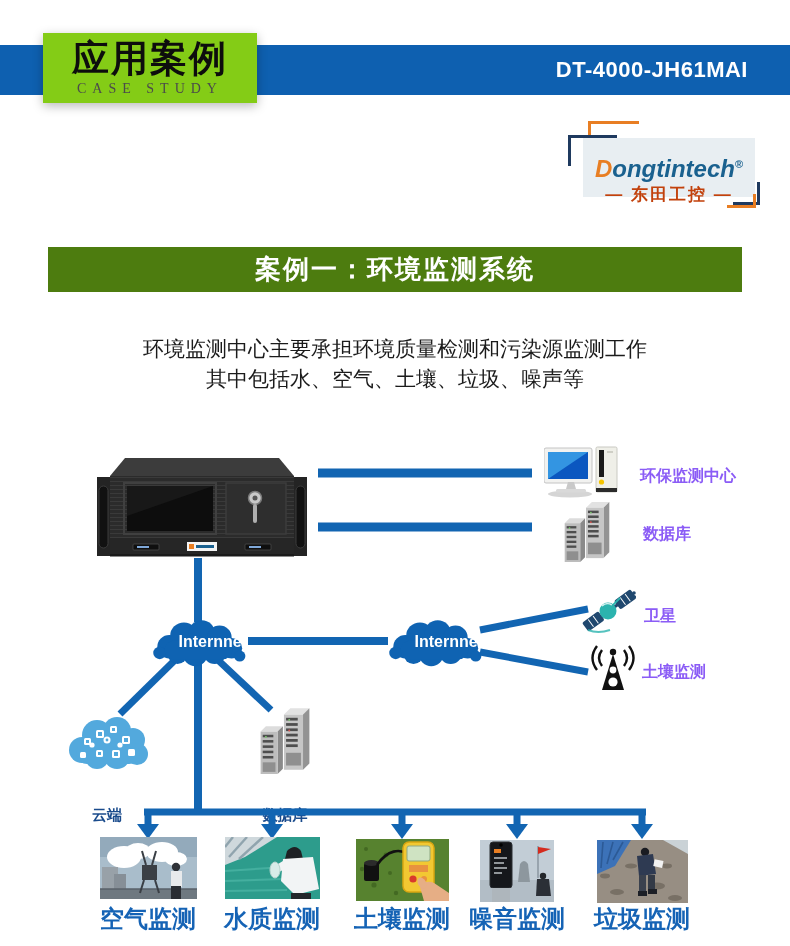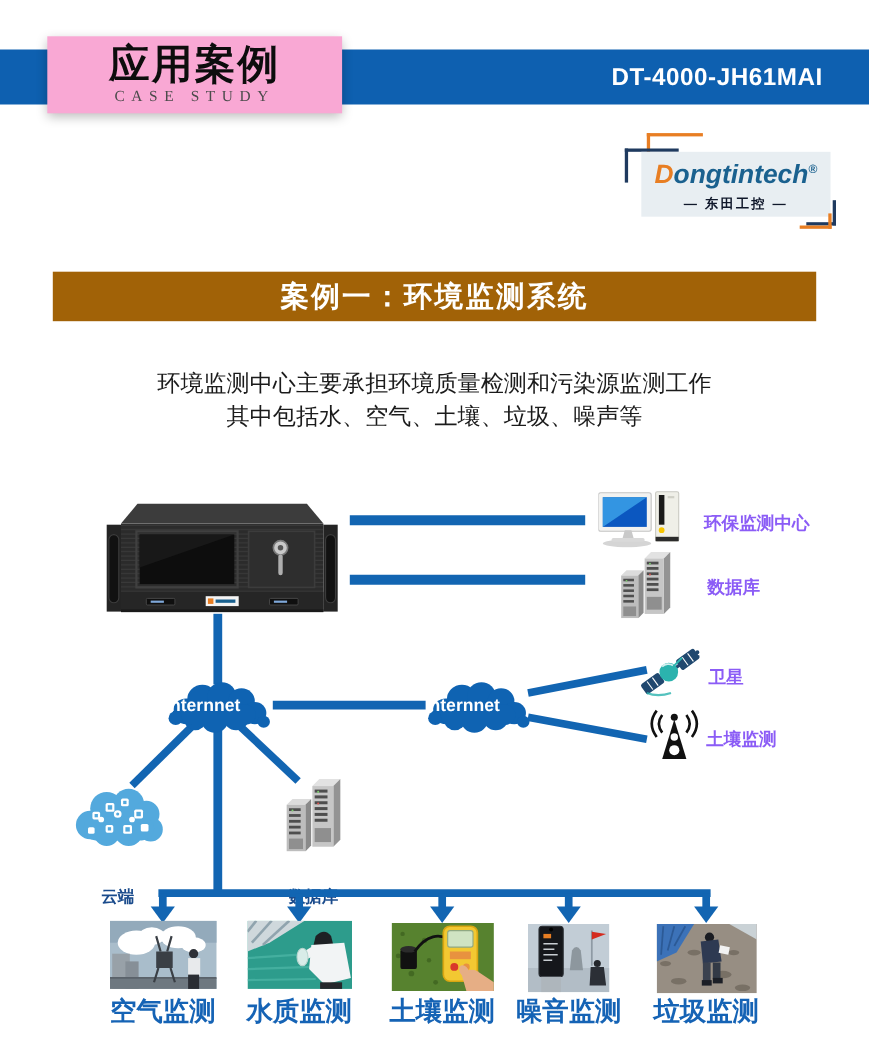--- a/index.html
+++ b/index.html
@@ -2,43 +2,43 @@
 <html><head>
 <meta charset="utf-8">
 <style>
   html,body{margin:0;padding:0;background:#fff;}
   body{font-family:"Liberation Sans","DejaVu Sans",sans-serif;}
   #page{position:relative;width:790px;height:946px;background:#fff;overflow:hidden;margin:0 auto;}
   .abs{position:absolute;}
   
   .band{left:0;top:45px;width:790px;height:50px;background:#0E60B0;}
   .model{right:42px;top:45px;height:50px;line-height:50px;color:#fff;font-size:22px;font-weight:bold;letter-spacing:.5px;}
-  .title-card{left:43px;top:33px;width:268px;height:70px;background:#f9a8d4;box-shadow:0 3px 10px rgba(0,0,0,.28);text-align:center;}
+  .title-card{left:43px;top:33px;width:214px;height:70px;background:#84cc16;box-shadow:0 3px 10px rgba(0,0,0,.28);text-align:center;}
   .title-cn{margin-top:5px;font-size:37px;font-weight:900;color:#0d0d0d;letter-spacing:2px;line-height:42px;}
   .title-en{font-size:14px;color:#4b4b4b;letter-spacing:6px;line-height:18px;font-family:Liberation Serif, serif;}
   
   .logo-box{left:583px;top:138px;width:172px;height:59px;background:#E8EEF2;text-align:center;}
-  .logo-brand{font-size:24px;font-weight:bold;font-style:italic;color:#1A618F;line-height:30px;margin-top:1px;}
+  .logo-brand{font-size:24px;font-weight:bold;font-style:italic;color:#1A618F;line-height:30px;margin-top:11px;}
   .logo-brand .d{color:#E87E23;}
   .logo-brand sup{font-size:11px;font-style:normal;}
-  .logo-cn{font-size:12px;font-weight:bold;color:#0f172a;letter-spacing:2px;line-height:22px;}
+  .logo-cn{font-size:17px;font-weight:bold;color:#c2410c;letter-spacing:2px;line-height:22px;}
   .corner{border:0 solid transparent;}
   .c-tl-o{left:588px;top:121px;width:48px;height:15px;border-top:3px solid #E87E23;border-left:3px solid #E87E23;}
   .c-tl-n{left:568px;top:135px;width:46px;height:28px;border-top:3px solid #1F3A5F;border-left:3px solid #1F3A5F;}
   .c-br-n{left:733px;top:182px;width:24px;height:20px;border-bottom:3px solid #1F3A5F;border-right:3px solid #1F3A5F;}
   .c-br-o{left:727px;top:194px;width:26px;height:11px;border-bottom:3px solid #E87E23;border-right:3px solid #E87E23;}
   
-  .banner{left:48px;top:247px;width:694px;height:45px;background:#a16207;color:#fff;text-align:center;line-height:45px;font-size:26px;font-weight:bold;letter-spacing:2px;}
+  .banner{left:48px;top:247px;width:694px;height:45px;background:#4d7c0f;color:#fff;text-align:center;line-height:45px;font-size:26px;font-weight:bold;letter-spacing:2px;}
   .intro{left:0;top:334px;width:790px;text-align:center;color:#1b1b1b;font-size:21px;line-height:30px;}
   
   .dlabel{font-size:16px;font-weight:bold;color:#8b5cf6;white-space:nowrap;}
   .clabel{font-size:15px;font-weight:bold;color:#1A4B8C;text-align:center;margin-top:30px;}
   .plabel{font-size:24px;font-weight:bold;color:#1563B5;text-align:center;width:120px;}
   .cloud{width:97px;height:50px;}
-  .cloud .txt{position:absolute;left:0;top:0;width:100%;height:100%;line-height:50px;text-align:left;color:#fff;font-size:16px;font-weight:bold;}
+  .cloud .txt{position:absolute;left:0;top:0;width:100%;height:100%;line-height:50px;text-align:right;color:#fff;font-size:16px;font-weight:bold;}
   svg{display:block;}
   #wires{left:0;top:0;pointer-events:none;z-index:1;}
   .node{z-index:2;}
 </style>
 </head>
 <body>
 
 <div id="page">
 
   <div class="abs band"></div>

